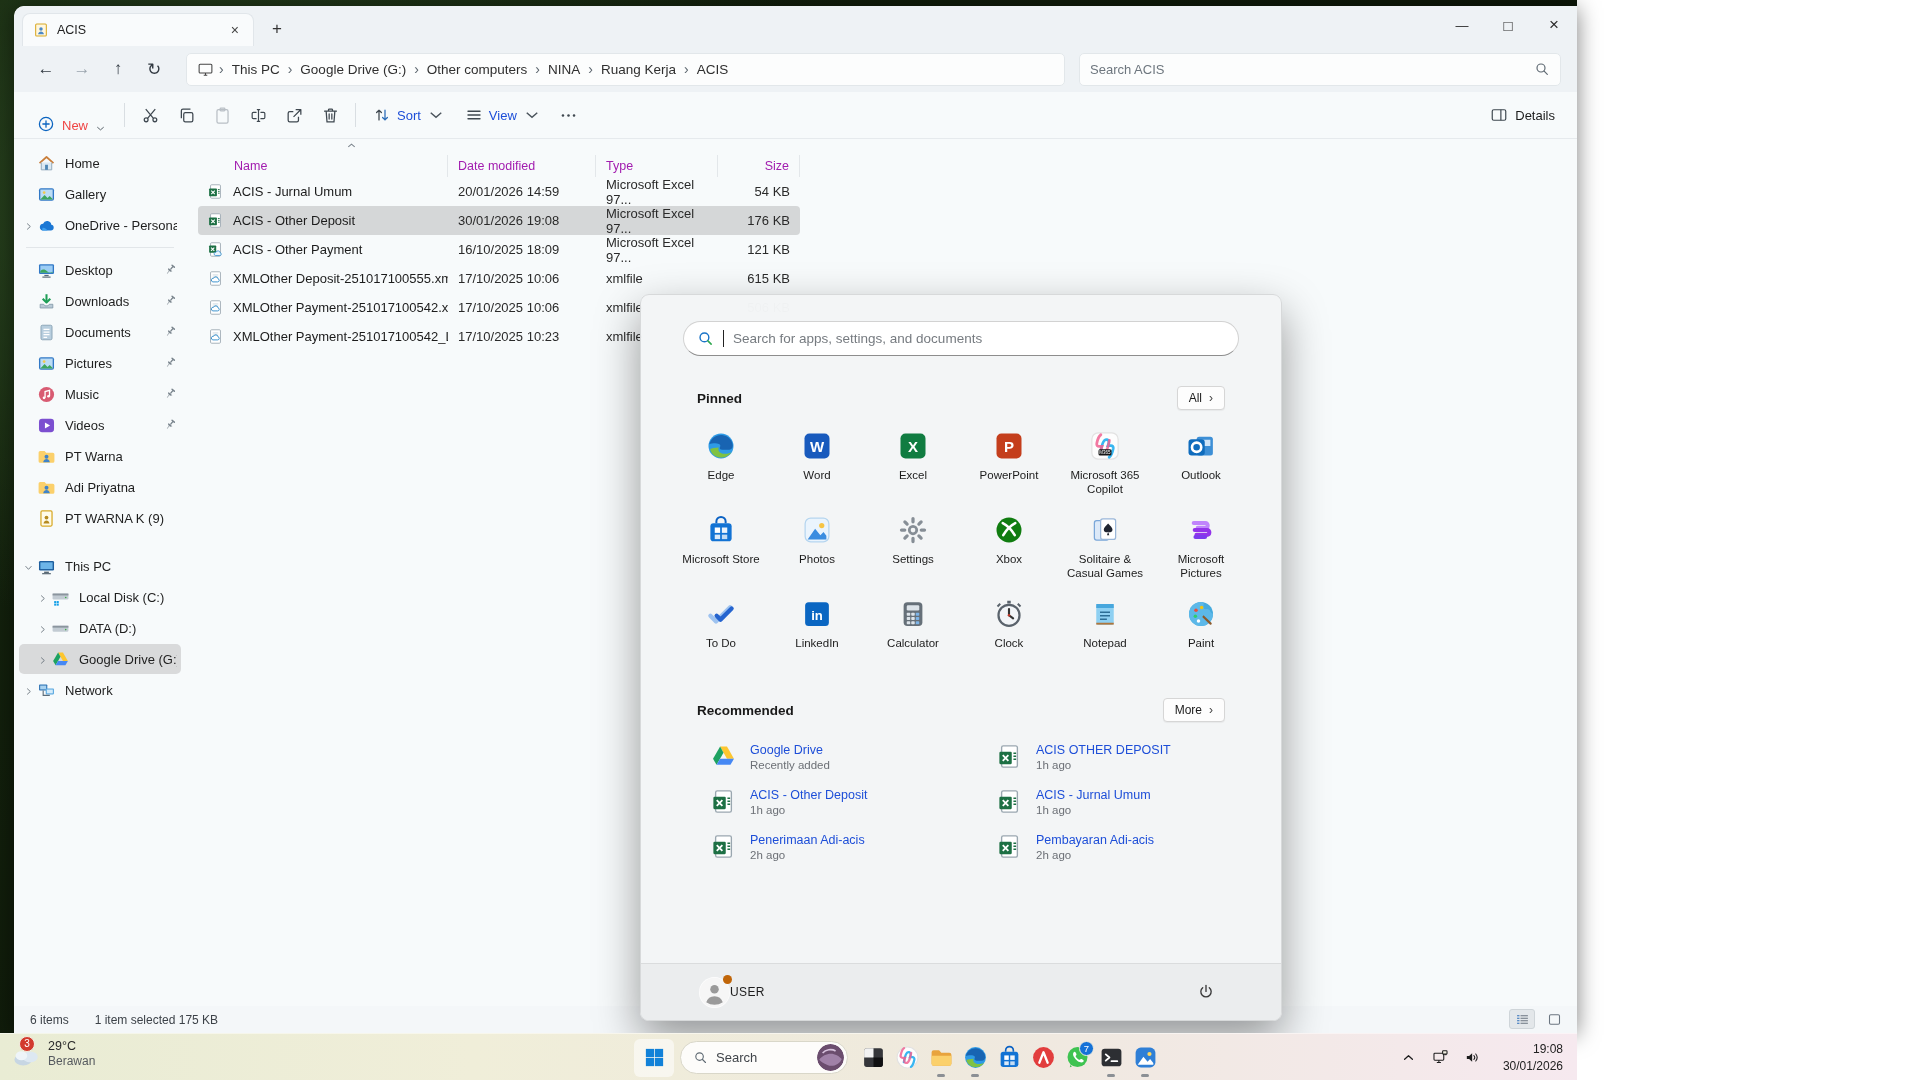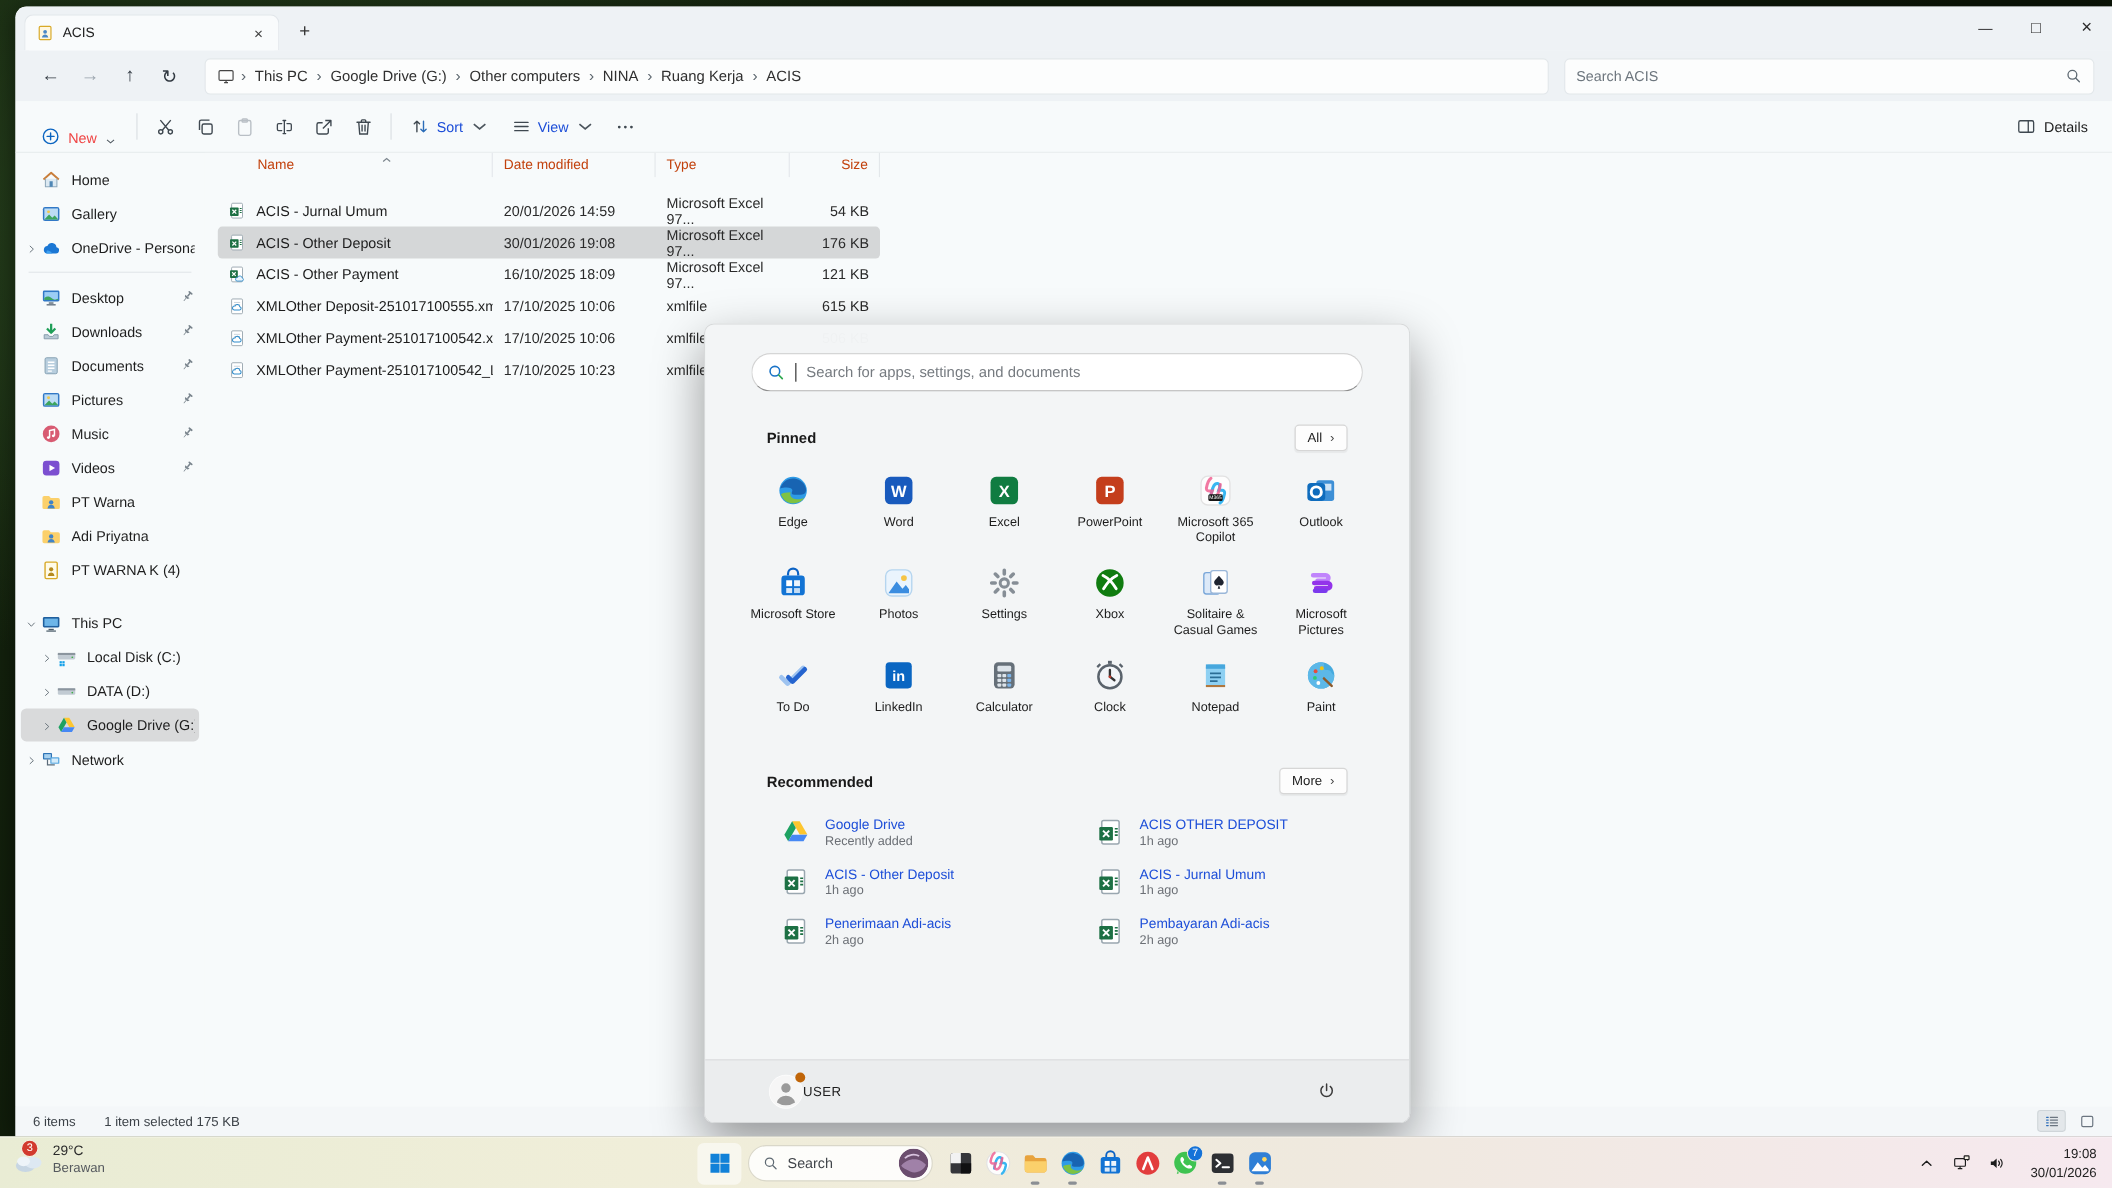--- a/index.html
+++ b/index.html
@@ -1,18 +1,18 @@
 <!DOCTYPE html>
 <html><head>
 <meta charset="utf-8">
 <style>
   * { margin:0; padding:0; box-sizing:border-box; }
   html,body { width:1920px; height:1080px; overflow:hidden;
     font-family:"Liberation Sans", sans-serif; }
-  .desktop { position:relative; width:1920px; height:1080px;
+  .desktop { position:relative; width:1577px; height:1080px;
     background:
       radial-gradient(900px 600px at 15% 20%, #2c4a22, transparent 70%),
       radial-gradient(1100px 700px at 75% 60%, #1d3317, transparent 70%),
       linear-gradient(135deg,#16260f,#0d1708 60%,#0a1206); padding-left: 28px; }
 
   
   .window { position:absolute; left:14px; top:6px; right:0; bottom:47px;
     background:#f4f7f9; border-top-left-radius:10px;
     box-shadow:0 2px 22px rgba(0,0,0,.5); display:flex; flex-direction:column; overflow:hidden; }
   .tabbar { height:40px; background:#eef2f5; display:flex; align-items:flex-end; position:relative;
@@ -62,21 +62,21 @@
   .sb-item.selected { background:#d9dadb; }
   .sb-chev { width:18px; display:flex; align-items:center; justify-content:center; flex:none; }
   .sb-chev .icon { width:11px; height:11px; }
   .sb-icon { width:19px; height:19px; margin-right:9px; flex:none; }
   .sb-label { flex:1; white-space:nowrap; overflow:hidden; }
   .sb-pin { width:14px; height:14px; flex:none; opacity:.85; }
   .sb-sep { height:1px; background:#e2e6e9; margin:7px 12px; }
   .sb-gap { height:16px; }
 
   .filearea { flex:1; position:relative; padding-left:12px; background:#f7fafb; }
-  .fileheader { display:flex; height:38px; align-items:flex-start; font-size:12.5px; color:#c2410c; position:relative; }
+  .fileheader { display:flex; height:38px; align-items:flex-end; font-size:12.5px; color:#a21caf; position:relative; }
   .fh-cell { display:flex; align-items:center; height:22px; border-right:1px solid #e3e7ea; padding-left:10px; }
   .fh-name { width:250px; padding-left:36px; }
   .fh-date { width:148px; }
   .fh-type { width:122px; }
   .fh-size { width:82px; justify-content:flex-end; padding-right:10px; }
   .sort-caret { position:absolute; left:148px; top:1px; width:11px; height:11px; }
   .file-row { display:flex; height:29px; align-items:center; width:602px; border-radius:4px; font-size:13px; color:#1c1c1c; }
   .file-row.selected { background:#d5d7d8; }
   .fr-name { width:250px; display:flex; align-items:center; gap:9px; padding-left:9px; white-space:nowrap; overflow:hidden; }
   .fr-name .icon { width:17px; height:17px; flex:none; }
@@ -476,21 +476,21 @@
               </svg></span>
             <span class="sb-label">Adi Priyatna</span>
           </div>
           <div class="sb-item">
             <span class="sb-chev"></span>
             <span class="icon sb-icon"><svg viewBox="0 0 24 24" width="100%" height="100%" xmlns="http://www.w3.org/2000/svg">
                 <rect x="5" y="2.5" width="14" height="19" rx="1.5" fill="#fffbe8" stroke="#d8a927" stroke-width="1.6"></rect>
                 <circle cx="12" cy="10.8" r="2.4" fill="#b58a1f"></circle>
                 <path d="M8.2 18.4c.4-2.6 2.1-3.8 3.8-3.8s3.4 1.2 3.8 3.8z" fill="#b58a1f"></path>
               </svg></span>
-            <span class="sb-label">PT WARNA K (4)</span>
+            <span class="sb-label">PT WARNA K (9)</span>
           </div>
           <div class="sb-gap"></div>
           <div class="sb-item">
             <span class="sb-chev">
               <span class="icon"><svg viewBox="0 0 24 24" width="100%" height="100%" xmlns="http://www.w3.org/2000/svg">
                   <path d="M5.5 9 12 16l6.5-7" fill="none" stroke="#5f6a73" stroke-width="1.8"></path>
                 </svg></span>
             </span>
             <span class="icon sb-icon"><svg viewBox="0 0 24 24" width="100%" height="100%" xmlns="http://www.w3.org/2000/svg">
                 <rect x="2.5" y="5" width="19" height="12" rx="1.6" fill="#1f5f9e"></rect>

